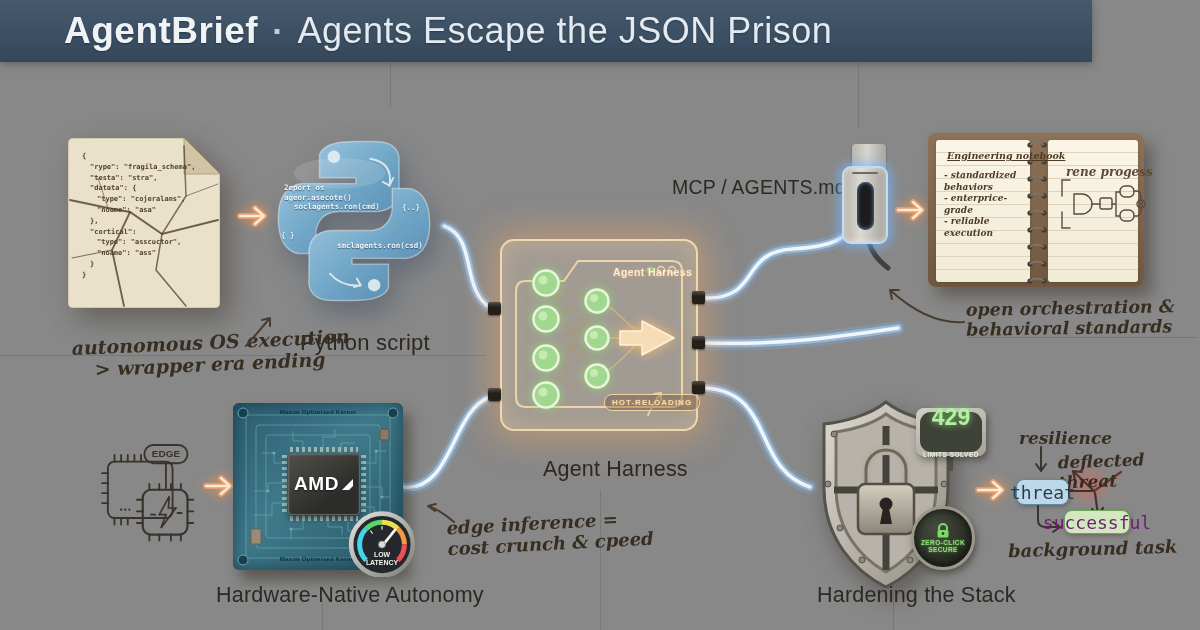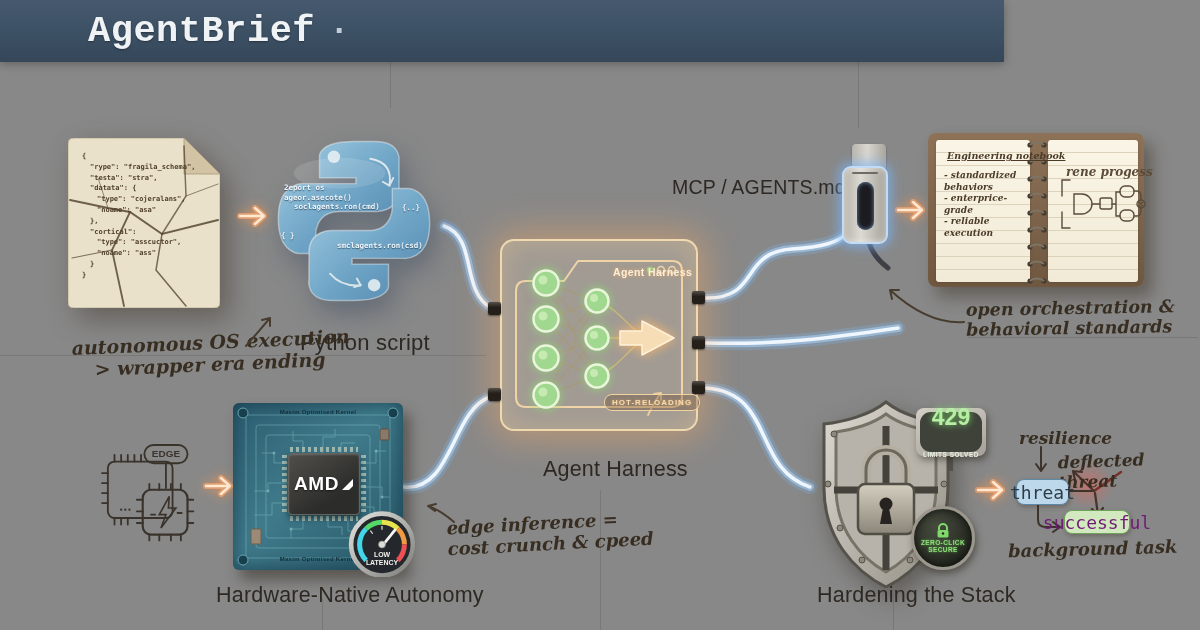--- a/index.html
+++ b/index.html
@@ -9,23 +9,23 @@
       radial-gradient(420px 300px at 600px 340px, rgba(250,185,115,.40), rgba(250,185,115,0) 65%),
       radial-gradient(140px 130px at 870px 195px, rgba(140,195,250,.30), rgba(140,195,250,0) 70%),
       radial-gradient(120px 110px at 370px 230px, rgba(150,195,235,.18), rgba(150,195,235,0) 70%),
       radial-gradient(90px 90px at 812px 490px, rgba(120,185,250,.30), rgba(120,185,250,0) 70%),
       radial-gradient(1500px 950px at 600px 320px, #c8bda6 0%, #b3a78e 60%, #9d917a 88%, #8f english 100%),
       #ac9f87;}
   .stage *{box-sizing:border-box;}
   .abs{position:absolute;}
 
   
-  .header{position:absolute;left:0;top:0;width:1004px;height:62px;
+  .header{position:absolute;left:0;top:0;width:1092px;height:62px;
     background:linear-gradient(180deg,#46596e 0%,#3c5064 55%,#354759 100%);
-    box-shadow:0 2px 8px rgba(30,30,30,.35);display:flex;align-items:center;padding-left:88px;font-family:Liberation Mono, monospace;}
+    box-shadow:0 2px 8px rgba(30,30,30,.35);display:flex;align-items:center;padding-left:64px;}
   .header .brand{font-size:37px;font-weight:800;color:#f0f3f6;letter-spacing:.5px;text-shadow:0 1px 2px rgba(0,0,0,.35);}
   .header .sep{font-size:34px;color:#c3cdd7;margin:0 14px;font-weight:700;}
   .header .title{font-size:36px;font-weight:400;color:#e4eaef;letter-spacing:.5px;text-shadow:0 1px 2px rgba(0,0,0,.3);}
 
   .gline{position:absolute;background:rgba(70,58,45,.20);}
 
   
   .hand{font-family:"DejaVu Serif",serif;font-style:italic;font-weight:700;color:#372d21;}
   .plabel{font-family:"Liberation Sans",sans-serif;color:#2d2822;font-size:21px;letter-spacing:.2px;}
   .mono{font-family:"DejaVu Sans Mono",monospace;}
@@ -113,20 +113,21 @@
   <div class="gline" style="left:858px;top:62px;width:1px;height:66px;"></div>
   <div class="gline" style="left:0;top:355px;width:486px;height:1px;"></div>
   <div class="gline" style="left:968px;top:337px;width:230px;height:1px;"></div>
   <div class="gline" style="left:600px;top:490px;width:1px;height:140px;"></div>
   <div class="gline" style="left:322px;top:598px;width:1px;height:32px;"></div>
   <div class="gline" style="left:893px;top:594px;width:1px;height:36px;"></div>
 
   <div class="header">
     <span class="brand">AgentBrief</span>
     <span class="sep">·</span>
+    <span class="title">Agents Escape the JSON Prison</span>
   </div>
 
   <svg class="abs" style="left:0;top:0;" width="1200" height="630">
     <g fill="none" stroke-linecap="round">
       <g stroke="rgba(125,180,235,.28)" stroke-width="14">
         <path d="M444,226 C478,238 460,290 491,308"></path>
         <path d="M404,487 C452,492 452,410 490,397"></path>
         <path d="M706,298 C760,299 740,252 792,249 C824,247 838,242 846,234"></path>
         <path d="M706,343 C780,345 830,338 898,328"></path>
         <path d="M706,388 C775,393 752,468 810,487"></path>

